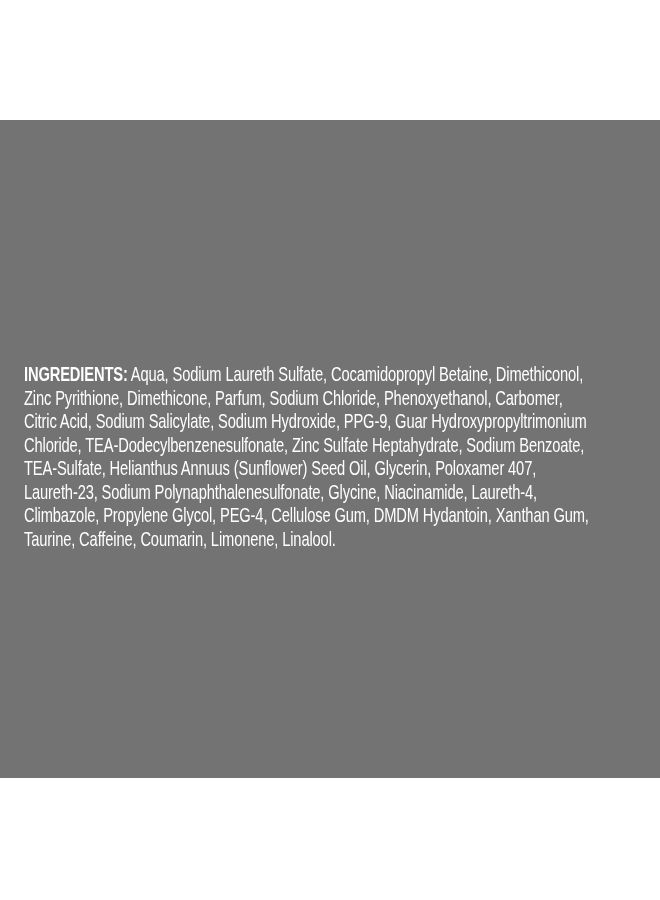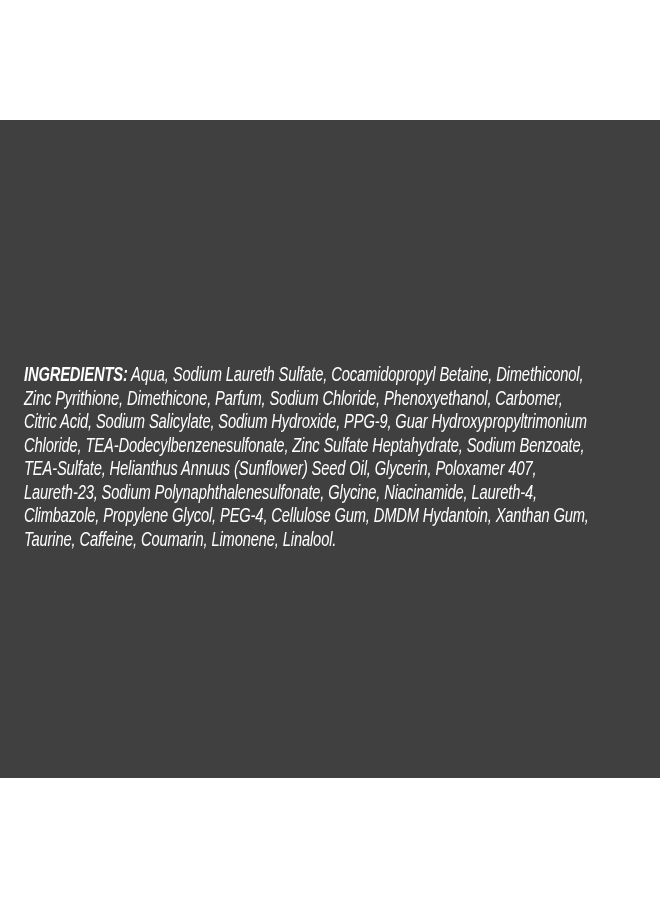--- a/index.html
+++ b/index.html
@@ -13,23 +13,22 @@
     font-family: "Liberation Sans", sans-serif;
     position: relative;
     overflow: hidden;
   }
   .label-panel {
     position: absolute;
     left: 0;
     top: 120px;
     width: 660px;
     height: 658px;
-    background: #404040;
+    background: #737373;
     overflow: hidden;
-    font-style: italic;
   }
   .ingredients-block {
     position: absolute;
     left: 24px;
     top: 242px;
     color: #ffffff;
     font-size: 21px;
     line-height: 23.5px;
     white-space: nowrap;
     transform: scale(0.70, 1);

